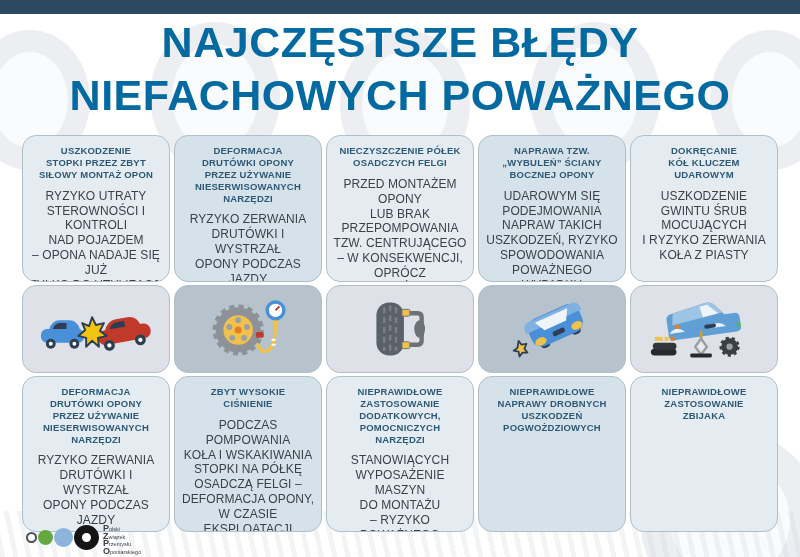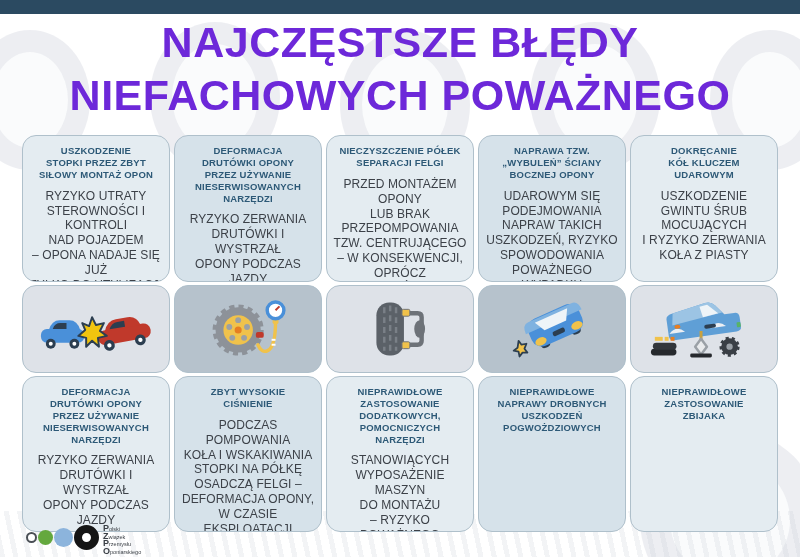--- a/index.html
+++ b/index.html
@@ -10,21 +10,21 @@
 
   
   .tire-wm { position:absolute; border-radius:50%; border:22px solid rgba(205,210,218,0.30); background:rgba(235,238,242,0.25); z-index:0; }
   .tread-strip { position:absolute; left:0; right:0; bottom:0; height:46px; z-index:0;
     background:repeating-linear-gradient(78deg, rgba(196,202,211,0.30) 0 5px, transparent 5px 13px);
     opacity:.7; }
 
   
   .topbar { position:absolute; top:0; left:0; right:0; height:14px; background:#2b4a61; z-index:3; }
   header { position:absolute; top:16px; left:0; right:0; text-align:center; z-index:2; }
-  .title-line { font-size:43px; font-weight:bold; letter-spacing:0.5px; color:#6d28d9; line-height:53px; }
+  .title-line { font-size:43px; font-weight:bold; letter-spacing:0.5px; color:#0369a1; line-height:53px; }
 
   
   .grid { position:absolute; left:22px; right:22px; top:135px; z-index:2;
     display:grid; grid-template-columns:repeat(5,1fr); gap:4px; }
   .col { display:grid; grid-template-rows:147px 88px 156px; gap:3px; }
 
   .cell { border-radius:14px; border:1px solid #afc0cb; overflow:hidden; }
   .text-cell { padding:9px 5px 6px; text-align:center; }
   .col.odd  .text-cell { background:#e4ecf1; }
   .col.even .text-cell { background:#d6e2ea; }
@@ -160,21 +160,21 @@
 W CZASIE EKSPLOATACJI
 RYZYKO ZSUNIĘCIA SIĘ
 STOPKI Z FELGI W CZASIE
 JAZDY</p>
       </div>
     </section>
 
     <section class="col odd">
       <div class="cell text-cell">
         <h3>NIECZYSZCZENIE PÓŁEK
-SEPARACJI FELGI</h3>
+OSADCZYCH FELGI</h3>
         <p>PRZED MONTAŻEM OPONY
 LUB BRAK PRZEPOMPOWANIA
 TZW. CENTRUJĄCEGO
 – W KONSEKWENCJI,
 OPRÓCZ NIEZNOŚNYCH
 WIBRACJI KOŁA, MOŻE
 DOPROWADZIĆ DO
 ROZERWANIA OPONY</p>
       </div>
       <div class="cell icon-cell">

